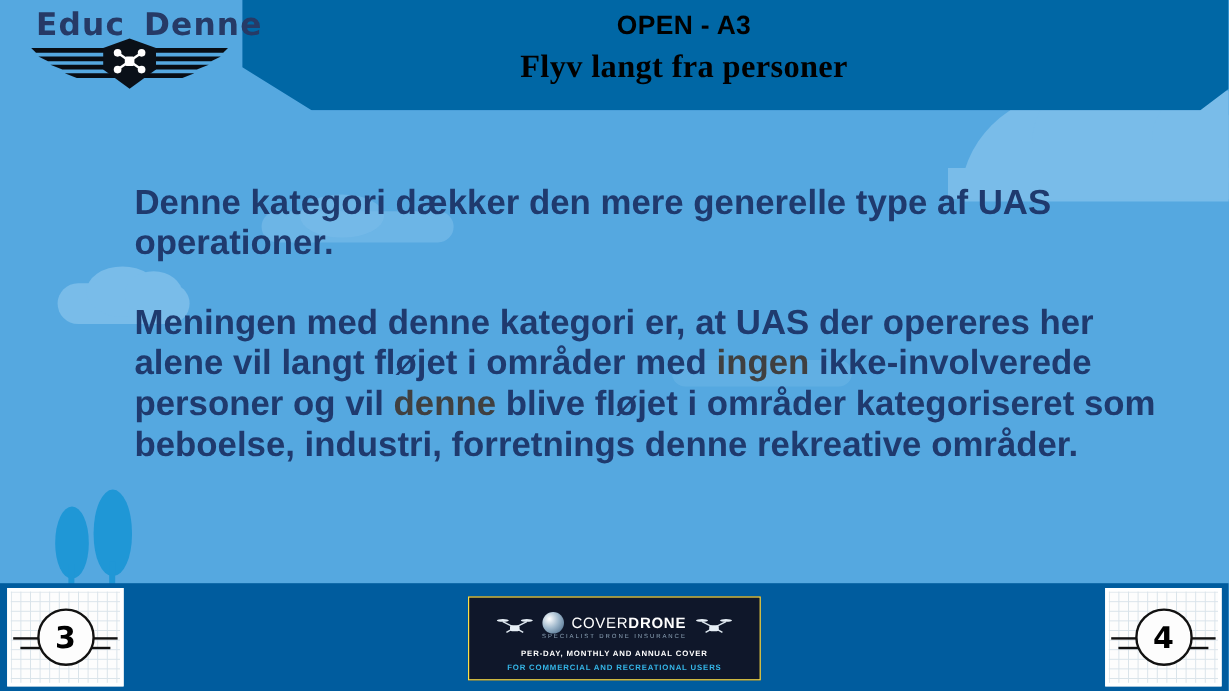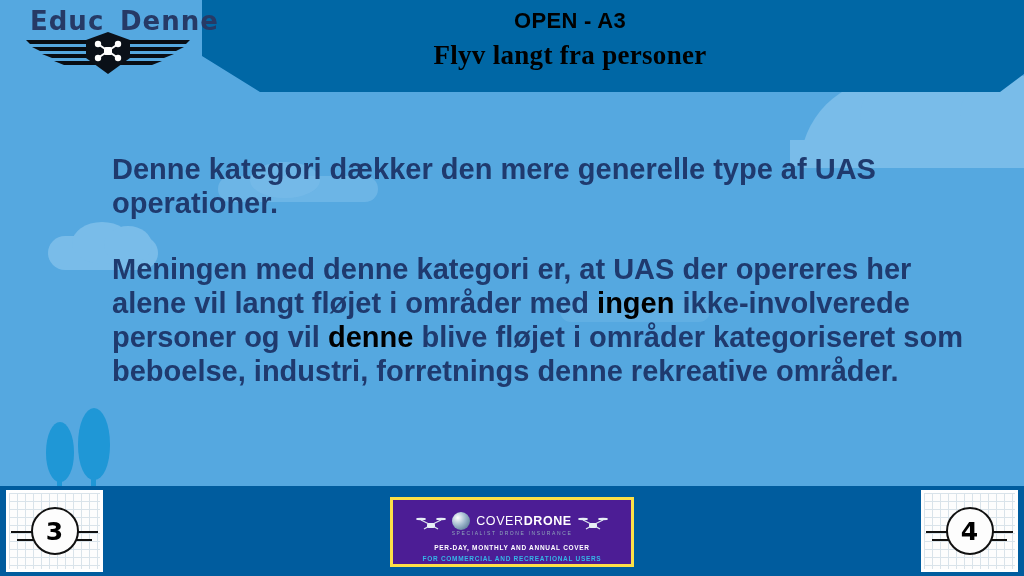--- a/index.html
+++ b/index.html
@@ -104,21 +104,21 @@
     width: 880px;
     color: #1f3a6e;
     font-size: 29px;
     font-weight: bold;
     line-height: 34px;
     font-family: "Liberation Sans", sans-serif;
   }
   .para-1 { top: 152px; }
   .para-2 { top: 252px; }
   .hl {
-    color: #000000;
+    color: #404040;
   }
   .tree-crown {
     position: absolute;
     background: #1f97d6;
     border-radius: 50% 50% 48% 48%;
   }
   .tree-trunk {
     position: absolute;
     background: #1f97d6;
   }
@@ -190,22 +190,22 @@
   .page-line-l2 { left: 8px;  width: 22px; top: 60%; }
   .page-line-r2 { right: 8px; width: 22px; top: 60%; }
 
   
   .cd-banner {
     position: absolute;
     left: 390px;
     top: 497px;
     width: 244px;
     height: 70px;
-    background: #4c1d95;
-    border: 3px solid #fde047;
+    background: #0f172a;
+    border: 1px solid #fde047;
     box-sizing: border-box;
     overflow: hidden;
   }
   .cd-top {
     position: absolute;
     left: 0; top: 12px;
     width: 100%;
     display: flex;
     align-items: center;
     justify-content: center;

